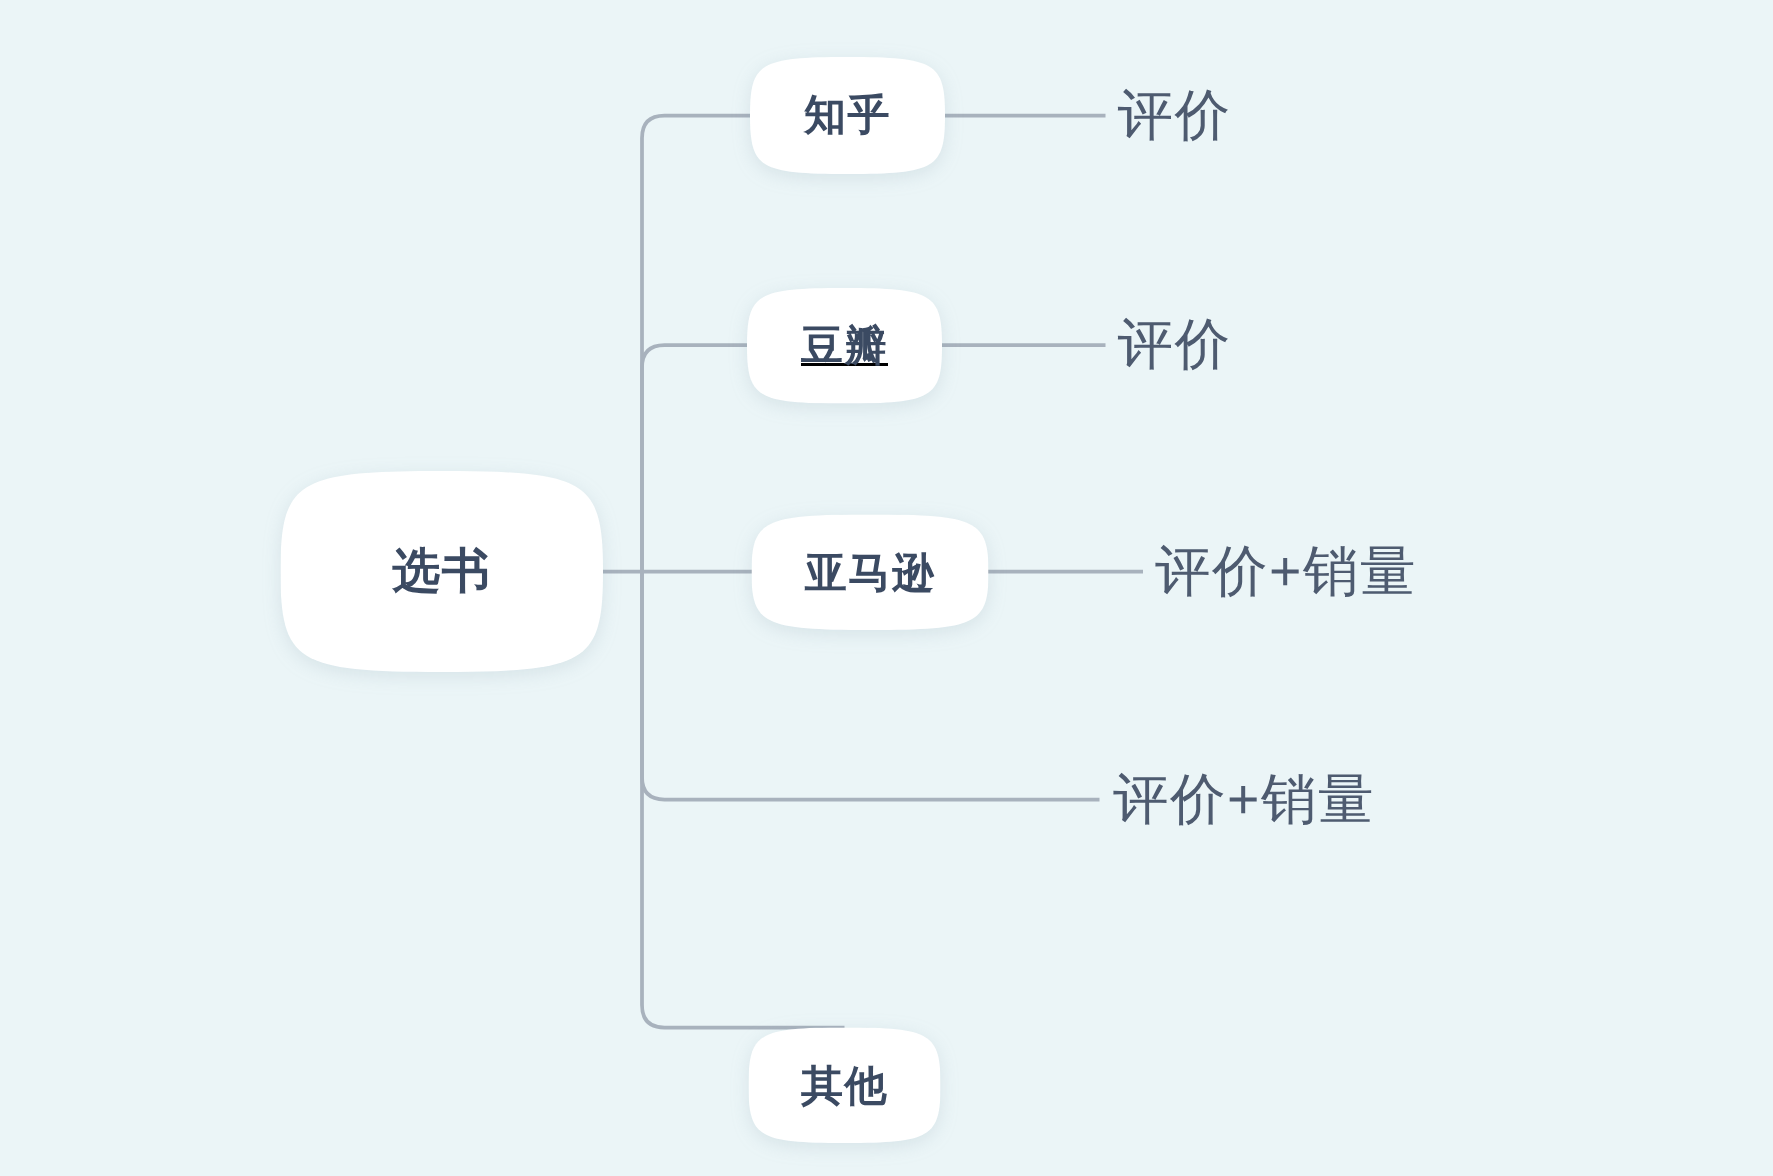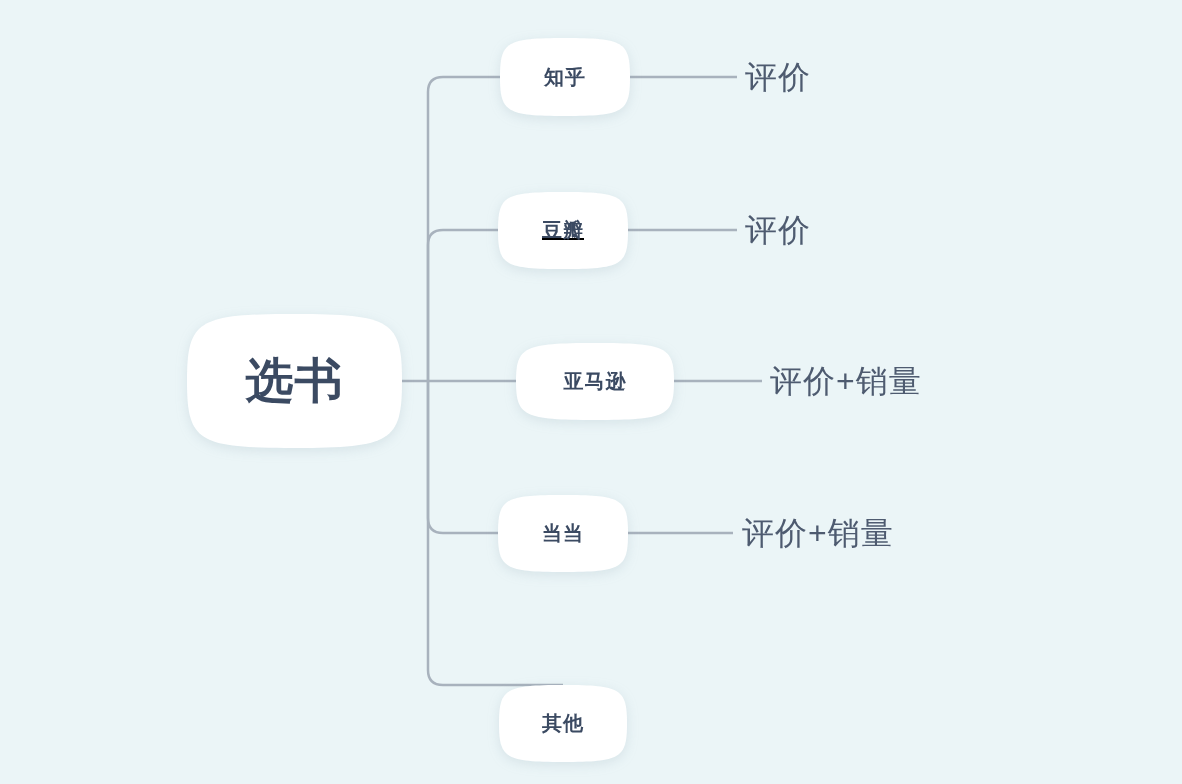--- a/index.html
+++ b/index.html
@@ -51,30 +51,30 @@
   }
   .topic .topic-text {
     position: relative;
     z-index: 1;
     color: var(--nodetext, #3b4a62);
     font-weight: bold;
     letter-spacing: 1px;
     white-space: nowrap;
   }
   .root-topic .topic-text {
-    font-size: 48px;
+    font-size: 32px;
   }
   .branch-topic .topic-text {
-    font-size: 20px;
+    font-size: 28px;
   }
   .note {
     position: absolute;
     z-index: 2;
     color: var(--labeltext, #4e5b70);
-    font-size: 32px;
+    font-size: 37px;
     line-height: 30px;
     white-space: nowrap;
     letter-spacing: 1px;
   }
 </style>
 </head>
 <body>
 
 <div class="canvas">
 
@@ -101,33 +101,27 @@
     <span class="topic-text">知乎</span>
   </div>
 
   <div class="topic branch-topic" style="left:498px; top:192px; width:130px; height:77px;text-decoration:underline;">
     <svg viewBox="0 0 130 77">
         <path d="M 0 38.5 C 0 3.8500000000000014 6.5 0 65 0 C 123.5 0 130 3.8500000000000014 130 38.5 C 130 73.15 123.5 77 65 77 C 6.5 77 0 73.15 0 38.5 Z"></path>
       </svg>
     <span class="topic-text">豆瓣</span>
   </div>
 
-  <div class="topic branch-topic" style="left:516px; top:343px; width:158px; height:77px;">
+  <div class="topic branch-topic" style="left:501px; top:343px; width:158px; height:77px;">
     <svg viewBox="0 0 158 77">
         <path d="M 0 38.5 C 0 3.8500000000000014 7.8999999999999915 0 79 0 C 150.10000000000002 0 158 3.8500000000000014 158 38.5 C 158 73.15 150.10000000000002 77 79 77 C 7.8999999999999915 77 0 73.15 0 38.5 Z"></path>
       </svg>
     <span class="topic-text">亚马逊</span>
   </div>
 
-  <div class="topic branch-topic" style="left:498px; top:495px; width:130px; height:77px;">
-    <svg viewBox="0 0 130 77">
-        <path d="M 0 38.5 C 0 3.8500000000000014 6.5 0 65 0 C 123.5 0 130 3.8500000000000014 130 38.5 C 130 73.15 123.5 77 65 77 C 6.5 77 0 73.15 0 38.5 Z"></path>
-      </svg>
-    <span class="topic-text">当当</span>
-  </div>
 
   <div class="topic branch-topic" style="left:499px; top:685px; width:128px; height:77px;">
     <svg viewBox="0 0 128 77">
         <path d="M 0 38.5 C 0 3.8500000000000014 6.399999999999999 0 64 0 C 121.6 0 128 3.8500000000000014 128 38.5 C 128 73.15 121.6 77 64 77 C 6.399999999999999 77 0 73.15 0 38.5 Z"></path>
       </svg>
     <span class="topic-text">其他</span>
   </div>
 
   <div class="note" style="left:745px; top:62px;">评价</div>
   <div class="note" style="left:745px; top:215px;">评价</div>

